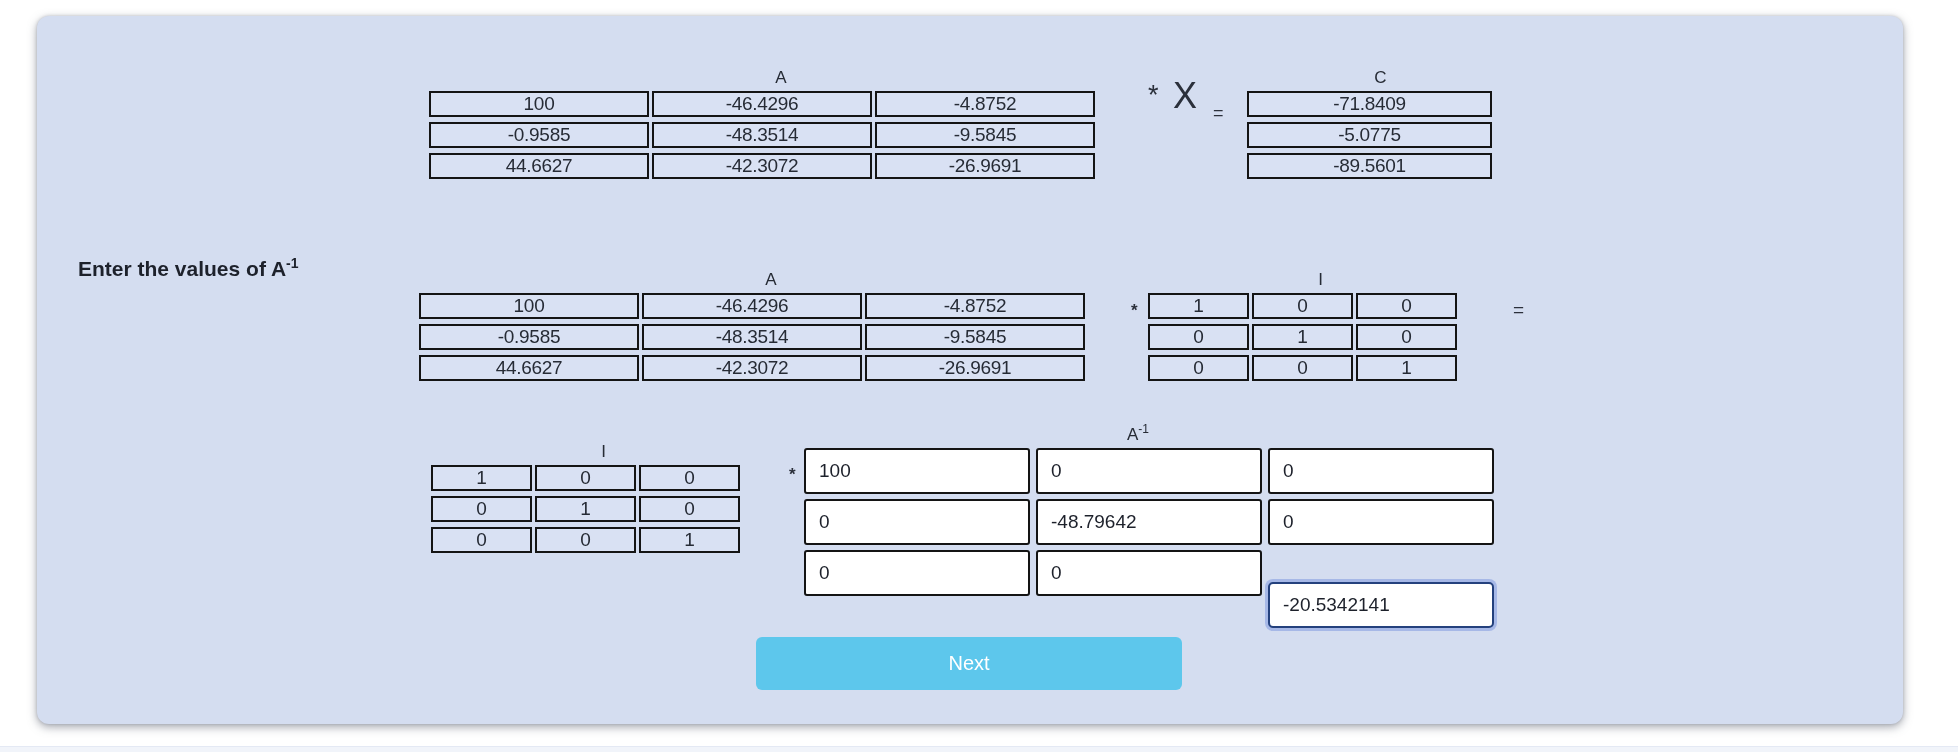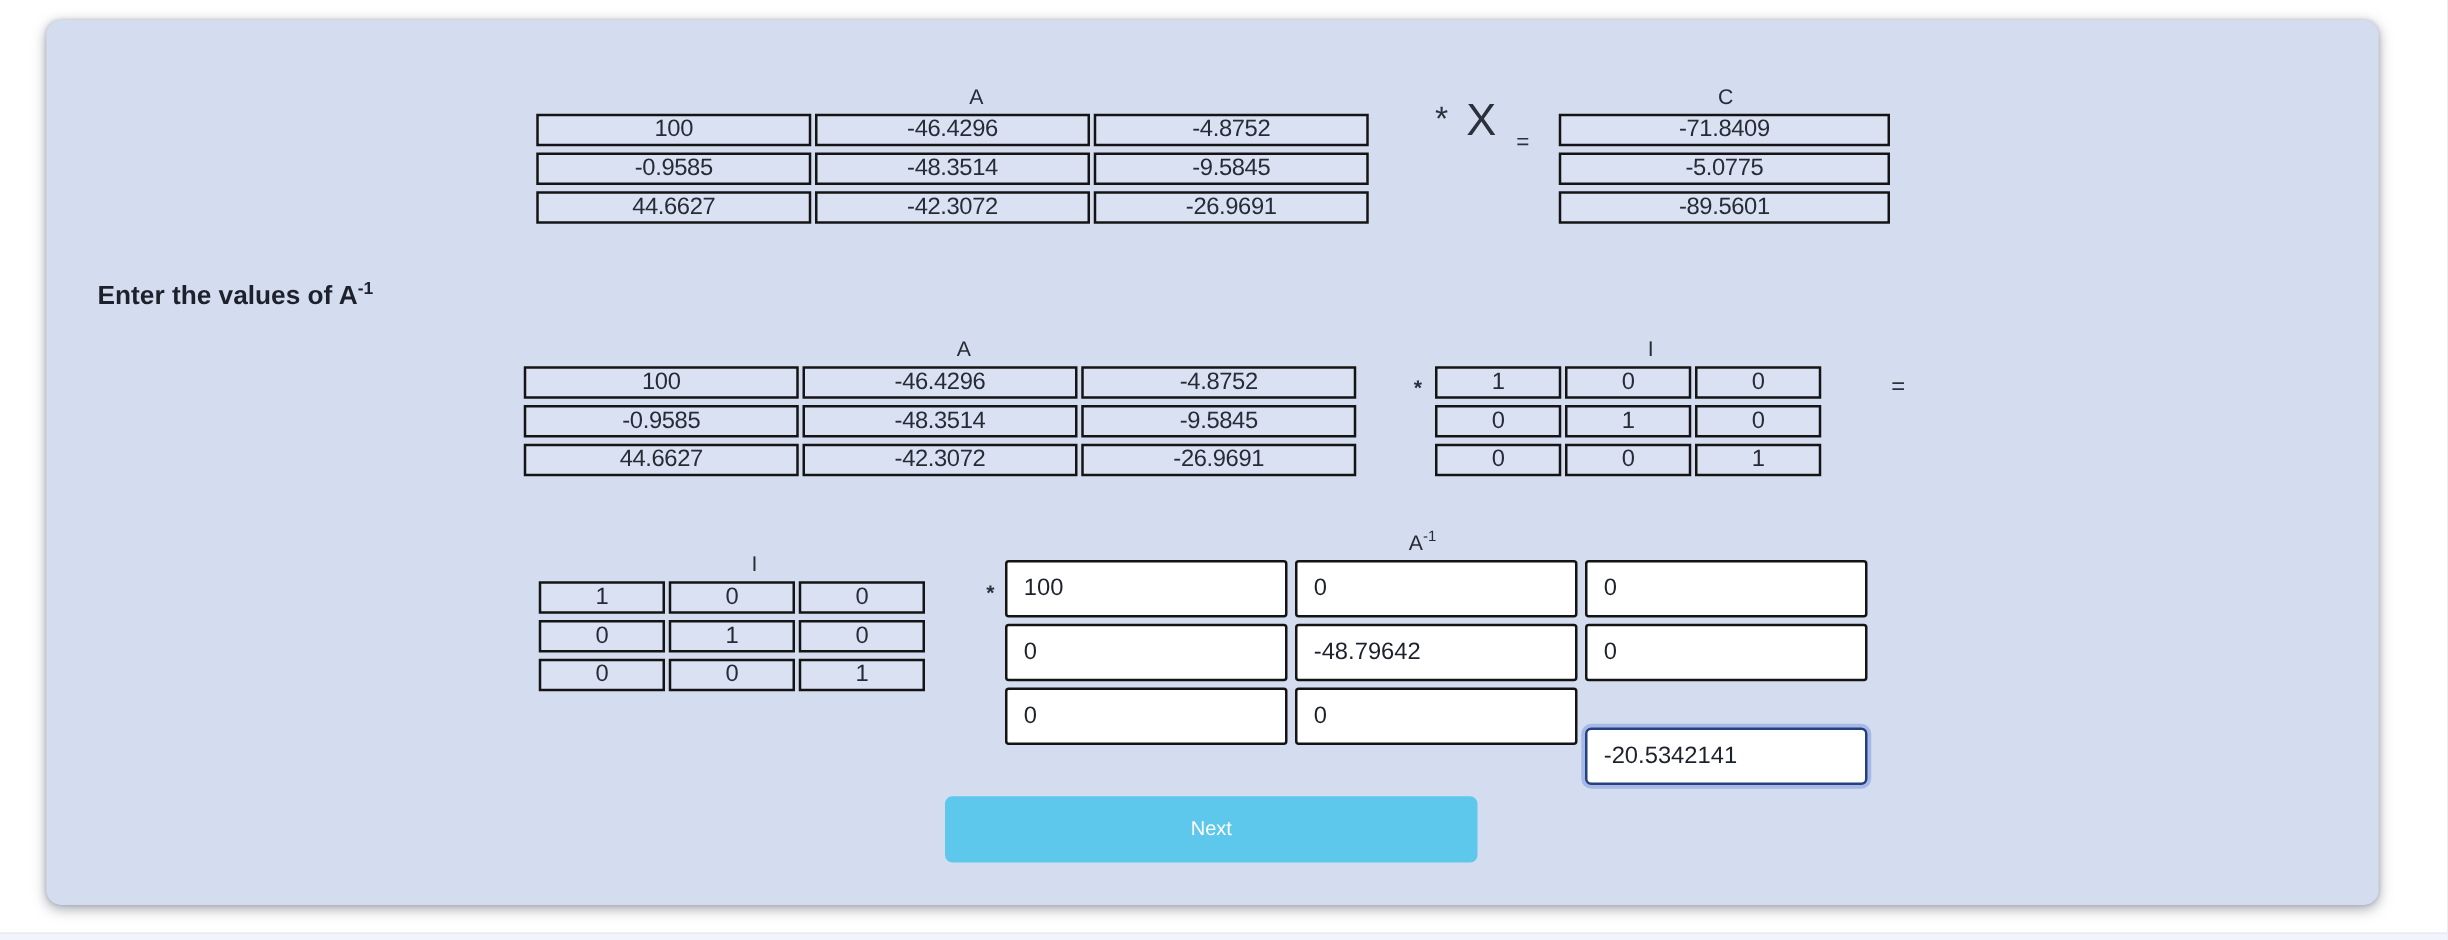--- a/index.html
+++ b/index.html
@@ -39,36 +39,37 @@
     height: 26px;
     text-align: center;
     vertical-align: middle;
     font-size: 19px;
     letter-spacing: -0.3px;
     color: #262b35;
     padding: 0 4px;
   }
   .mtx.wide td   { width: 220px; }
   .mtx.narrow td { width: 101px; }
-  .mtx.single td { width: 265px; }
+  .mtx.single td { width: 245px; }
   .op {
     position: absolute;
     color: #2b303b;
     line-height: 1;
   }
   .star-big { font-size: 27px; font-weight: 500; }
   .x-sym    { font-size: 36px; font-weight: 400; }
   .eq-mid   { font-size: 18px; font-weight: 500; }
   .star-sm  { font-size: 17px; font-weight: 600; }
   .eq-sm    { font-size: 19px; font-weight: 500; }
   .heading {
     position: absolute;
     font-size: 21px;
     font-weight: 600;
     color: #1d212b;
+    margin-top: 33px;
   }
   .heading sup { font-size: 14px; font-weight: 600; }
   .input-grid {
     position: absolute;
     display: grid;
     grid-template-columns: repeat(3, 226px);
     gap: 5px 6px;
   }
   .cell-input {
     width: 226px;
@@ -90,21 +91,21 @@
   }
   .next-btn {
     position: absolute;
     width: 426px;
     height: 53px;
     border: none;
     border-radius: 6px;
     background: #5dc7ec;
     color: #ffffff;
     font-family: "Liberation Sans", "DejaVu Sans", sans-serif;
-    font-size: 16px;
+    font-size: 20px;
     cursor: pointer;
   }
   .bottom-strip {
     position: absolute;
     left: 0; top: 746px;
     width: 1958px; height: 6px;
     background: #f1f4fa;
     border-top: 1px solid #e4e9f4;
   }
 </style>

